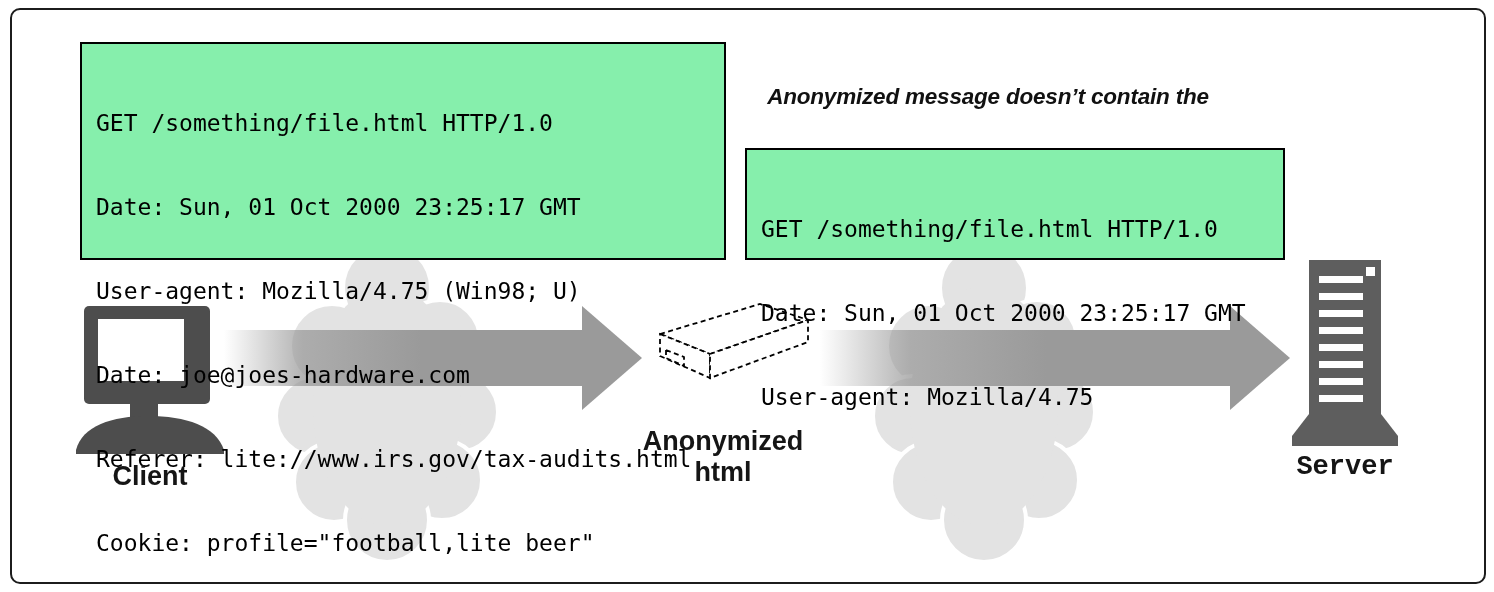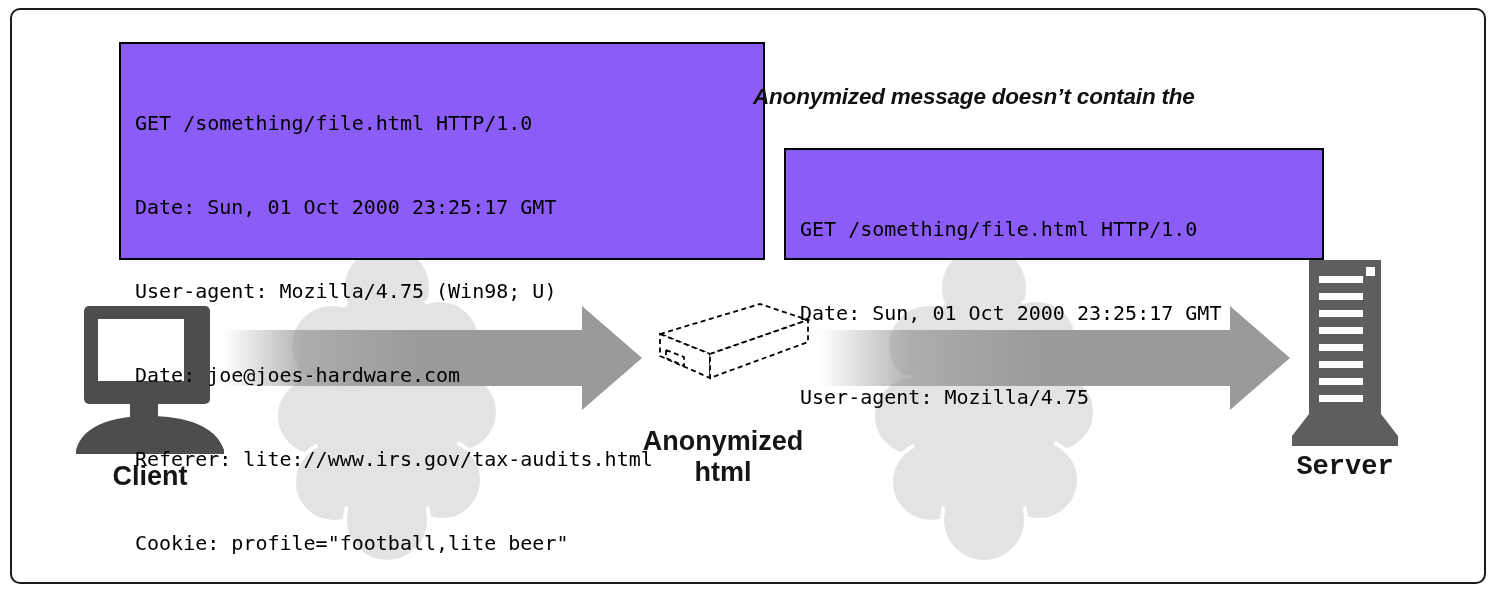--- a/index.html
+++ b/index.html
@@ -32,32 +32,32 @@
     border-left: 60px solid #9a9a9a;
   }
   .arrow-head-left  { left: 582px; }
   .arrow-head-right { left: 1230px; }
 
   .client-icon { position: absolute; left: 72px;  top: 306px; width: 156px; height: 148px; }
   .proxy-icon  { position: absolute; left: 632px; top: 294px; width: 182px; height: 112px; }
   .server-icon { position: absolute; left: 1290px; top: 260px; width: 110px; height: 190px; }
 
   .msg-box {
-    position: absolute; background: #8b5cf6; border: 2px solid #000;
+    position: absolute; background: #86efac; border: 2px solid #000;
     font-family: "DejaVu Sans Mono", monospace;
-    font-size: 20px; line-height: 28px; color: #000;
-    padding: 9px 6px 0 14px; white-space: pre; margin-left: 39px;
+    font-size: 23px; line-height: 28px; color: #000;
+    padding: 9px 6px 0 14px; white-space: pre;
   }
   .msg-box-left  { left: 80px;  top: 42px;  width: 646px; height: 218px; }
   .msg-box-right { left: 745px; top: 148px; width: 540px; height: 112px; }
 
   .annotation {
     position: absolute; left: 753px; top: 84px; width: 470px;
     font-style: italic; font-weight: bold; font-size: 22.5px; line-height: 25px;
-    letter-spacing: -0.2px; color: #111;
+    letter-spacing: -0.2px; color: #111; text-align: center;
   }
 
   .icon-label {
     position: absolute; font-weight: bold; font-size: 27px; line-height: 31px;
     color: #151515; text-align: center;
   }
   .client-label { left: 70px;   top: 461px; width: 160px; }
   .proxy-label  { left: 620px;  top: 426px; width: 206px; }
   .server-label { left: 1288px; top: 452px; width: 114px; font-family: Liberation Mono, monospace; }
 </style>

